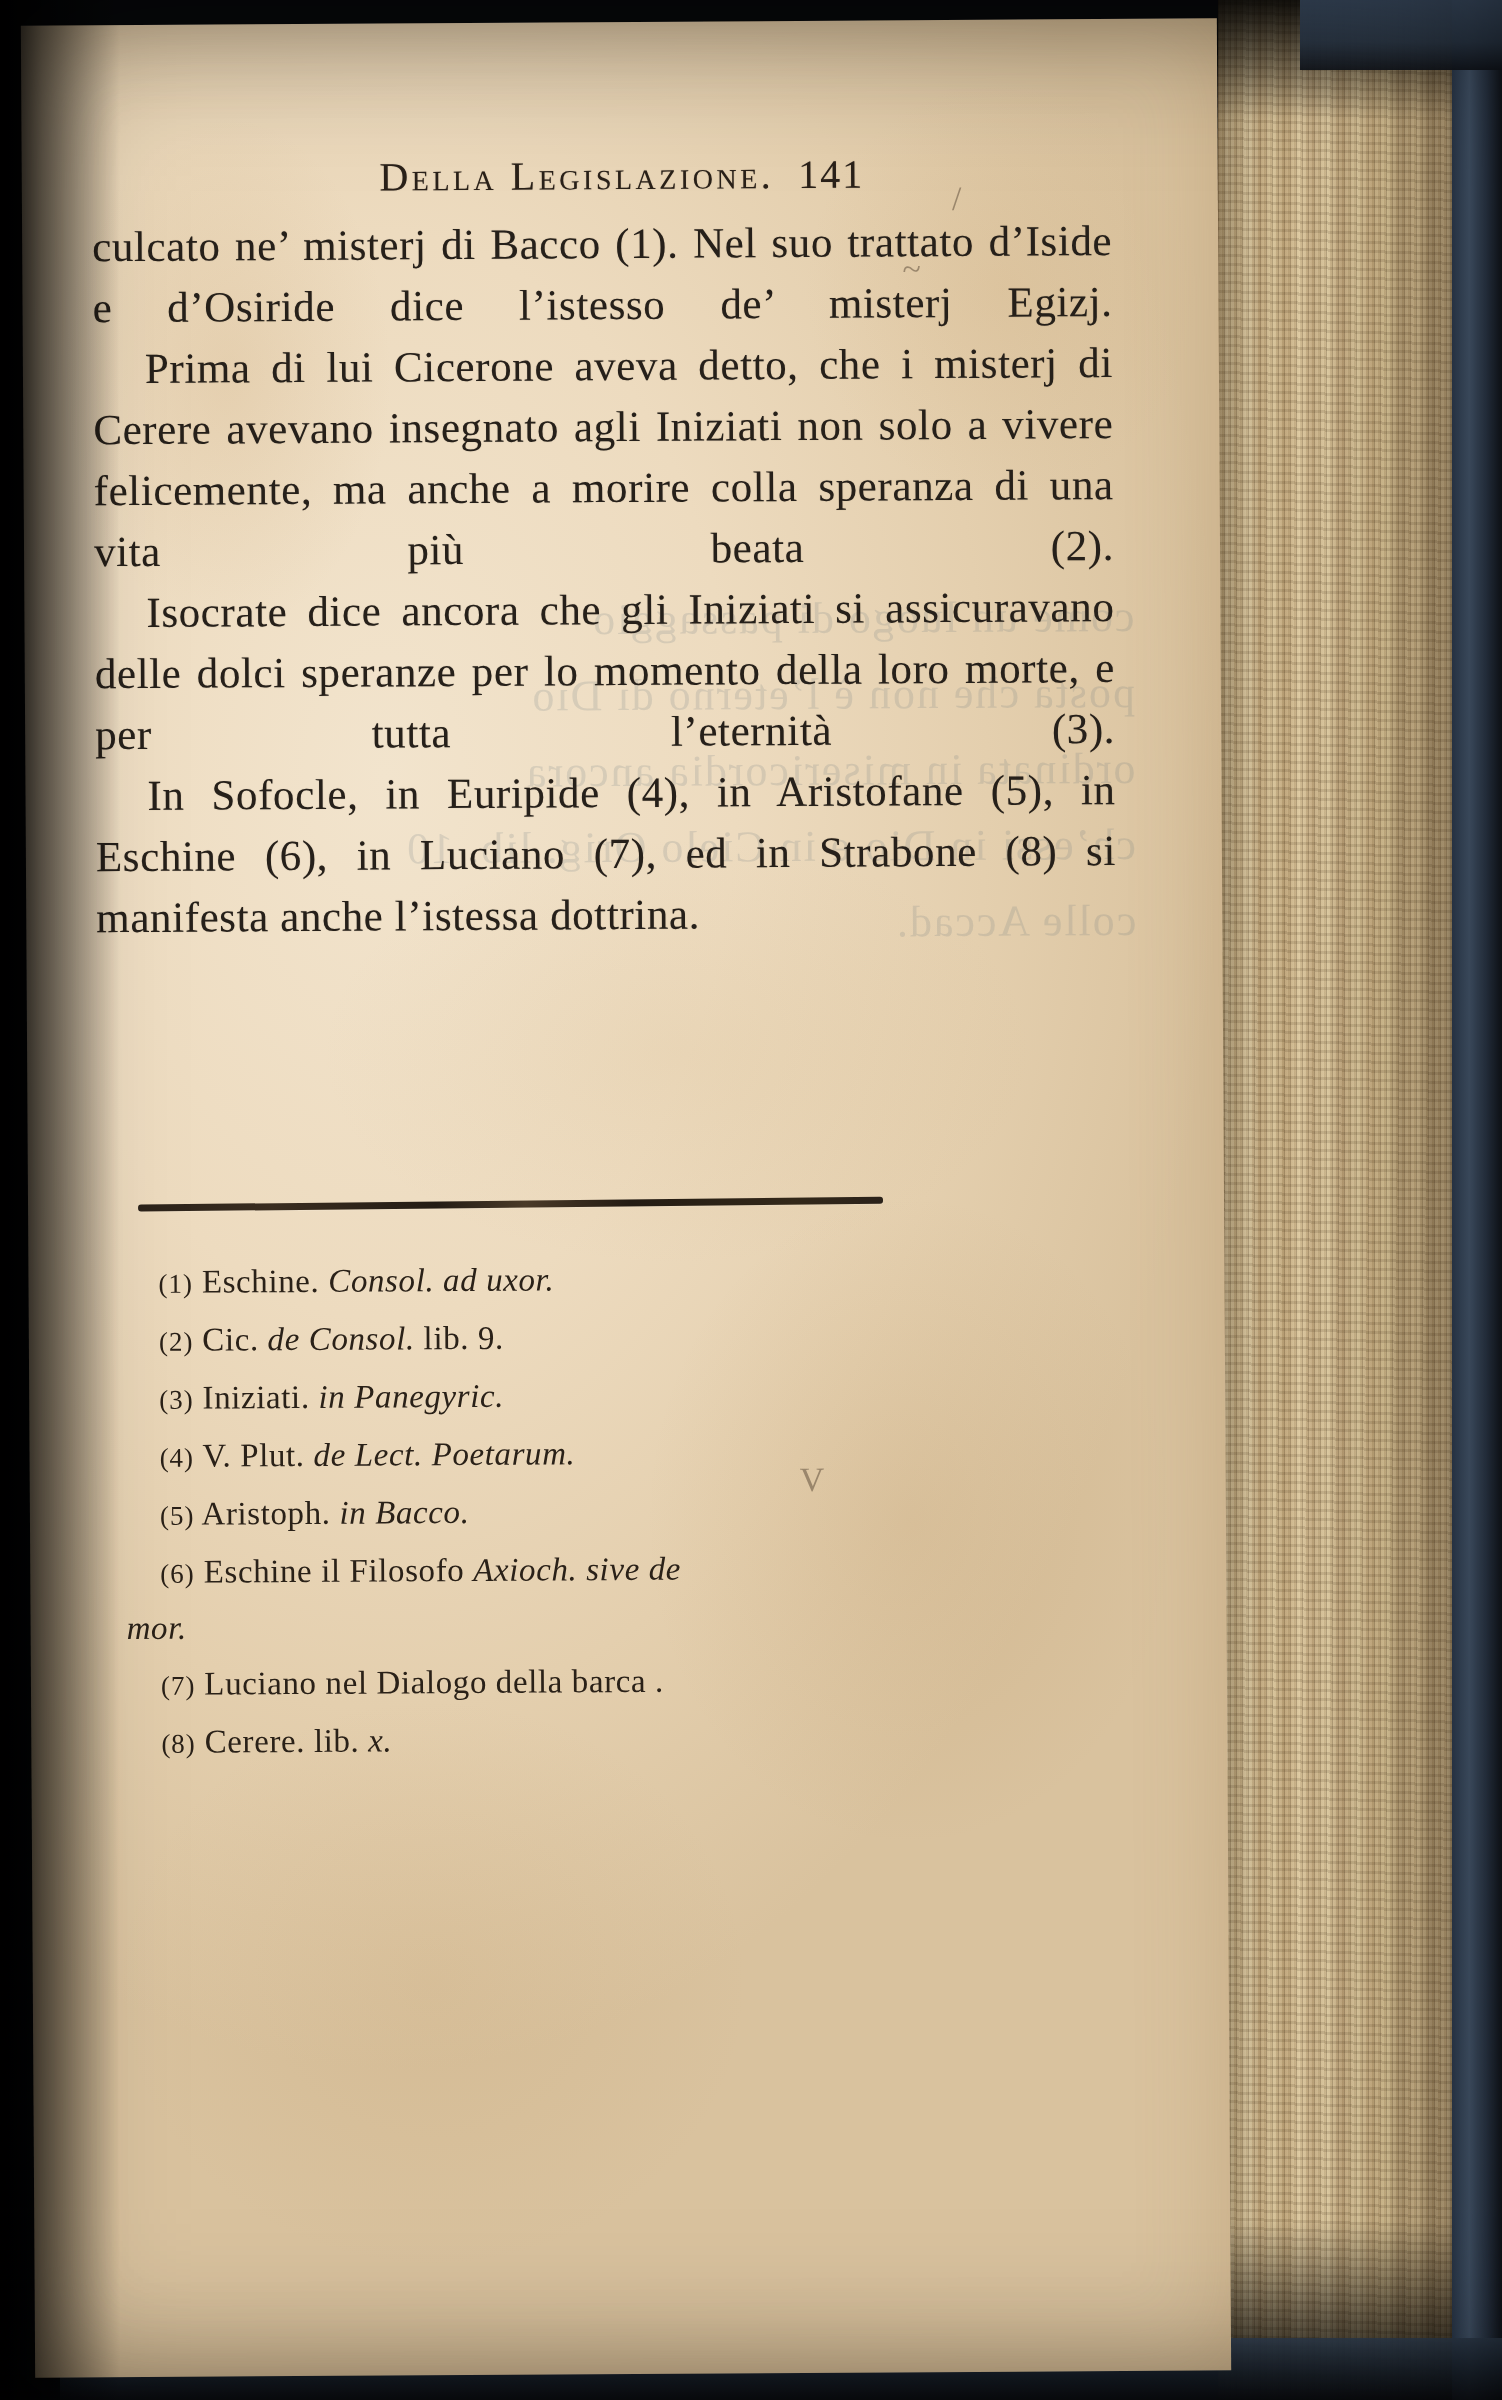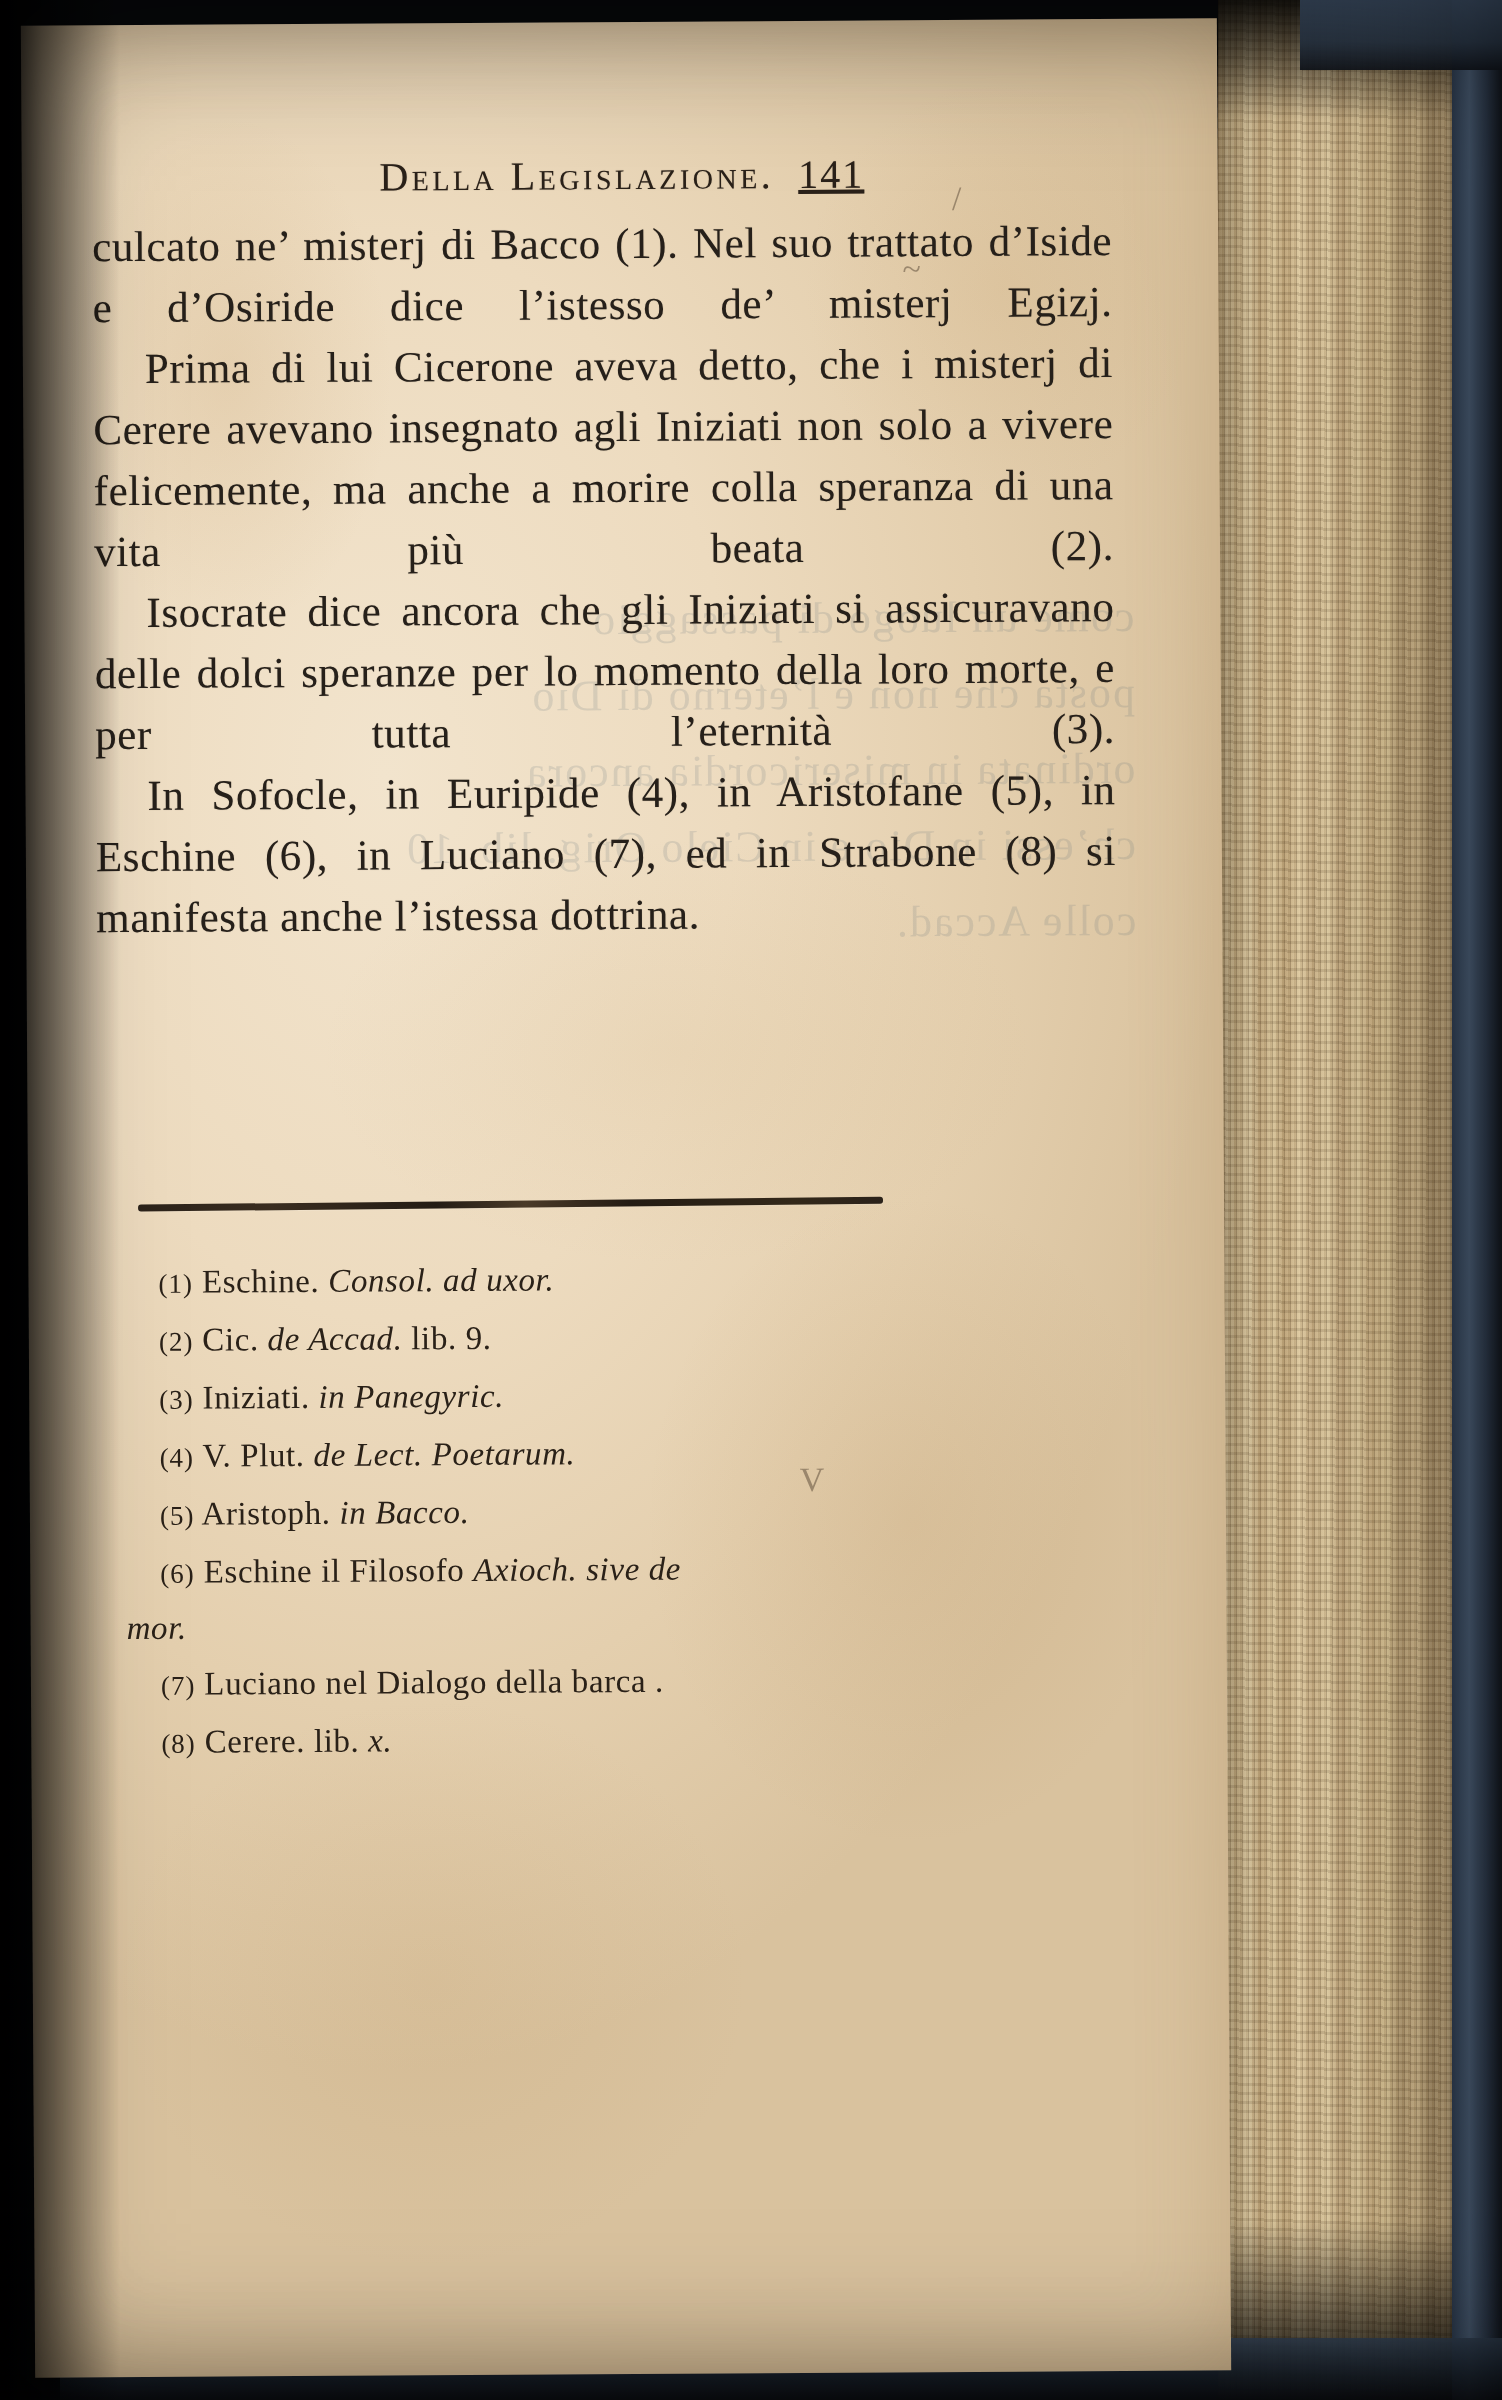--- a/index.html
+++ b/index.html
@@ -79,21 +79,20 @@
     text-align: center;
     color: #2a2119;
     margin: 0 0 14px 0;
     padding-left: 40px;
     text-shadow: 0 0 1px rgba(40,30,20,0.35);
   }
   .running-head .pageno {
     font-variant: normal;
     letter-spacing: 2px;
     margin-left: 24px;
-    text-decoration: underline;
   }
 
   p.body {
     margin: 0;
     font-size: 43px;
     line-height: 61px;
     letter-spacing: 0.6px;
     text-align: justify;
     text-align-last: justify;
     color: #26201a;
@@ -271,21 +270,21 @@
 
     <div class="footnotes">
 
       <p class="fn">
         <span class="num">(1)</span>
         <span>Eschine. </span><i>Consol. ad uxor.</i><span></span>
       </p>
 
       <p class="fn">
         <span class="num">(2)</span>
-        <span>Cic. </span><i>de Accad.</i><span> lib. 9.</span>
+        <span>Cic. </span><i>de Consol.</i><span> lib. 9.</span>
       </p>
 
       <p class="fn">
         <span class="num">(3)</span>
         <span>Iniziati. </span><i>in Panegyric.</i><span></span>
       </p>
 
       <p class="fn">
         <span class="num">(4)</span>
         <span>V. Plut. </span><i>de Lect. Poetarum.</i><span></span>

